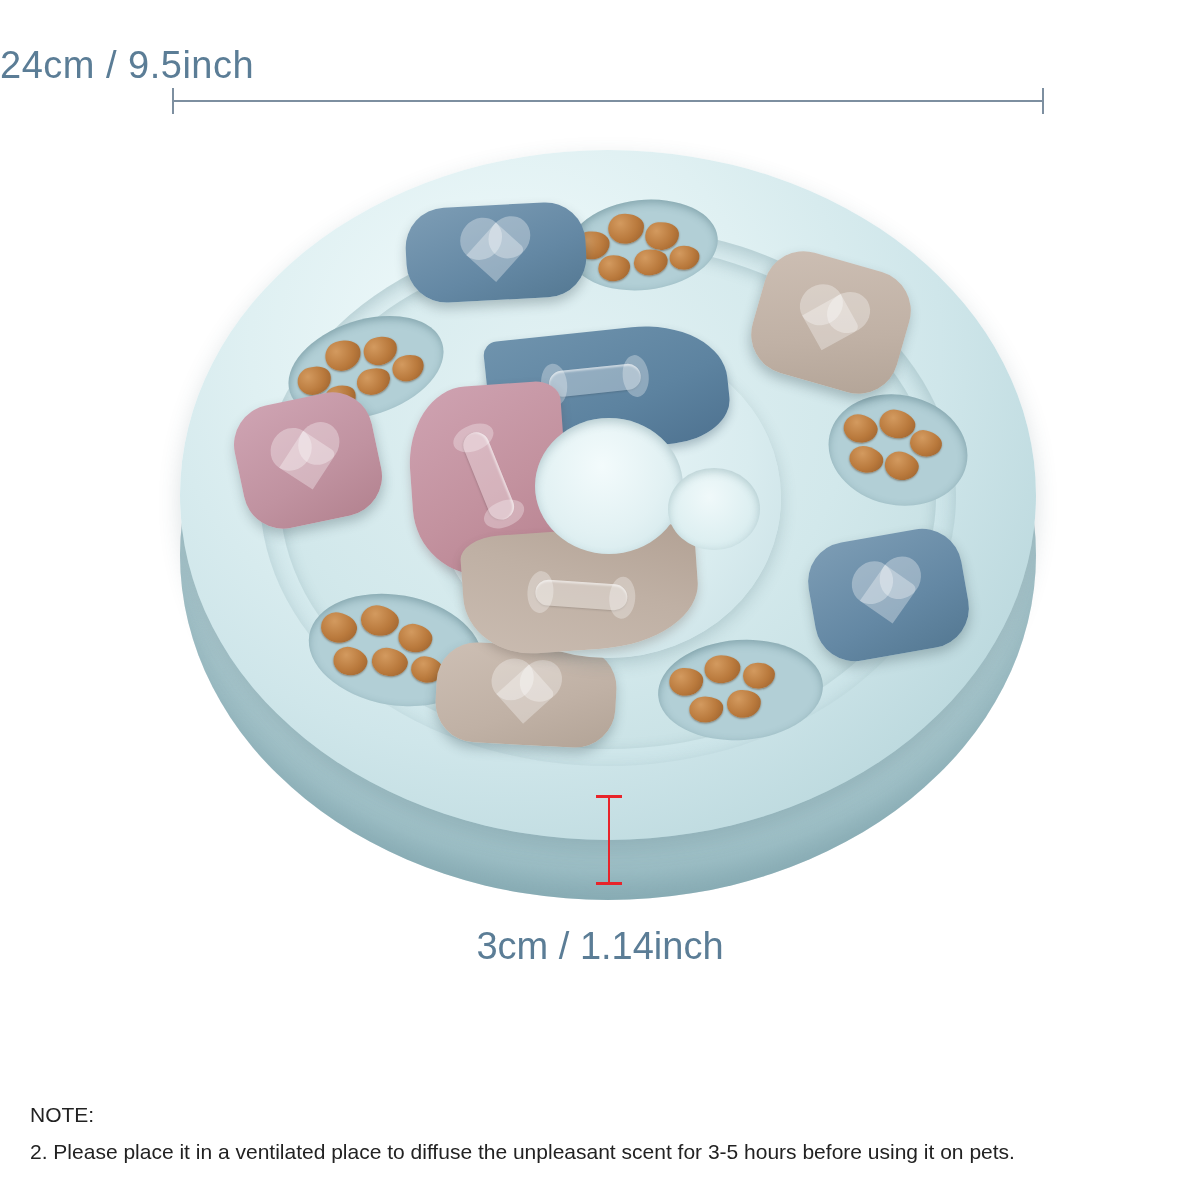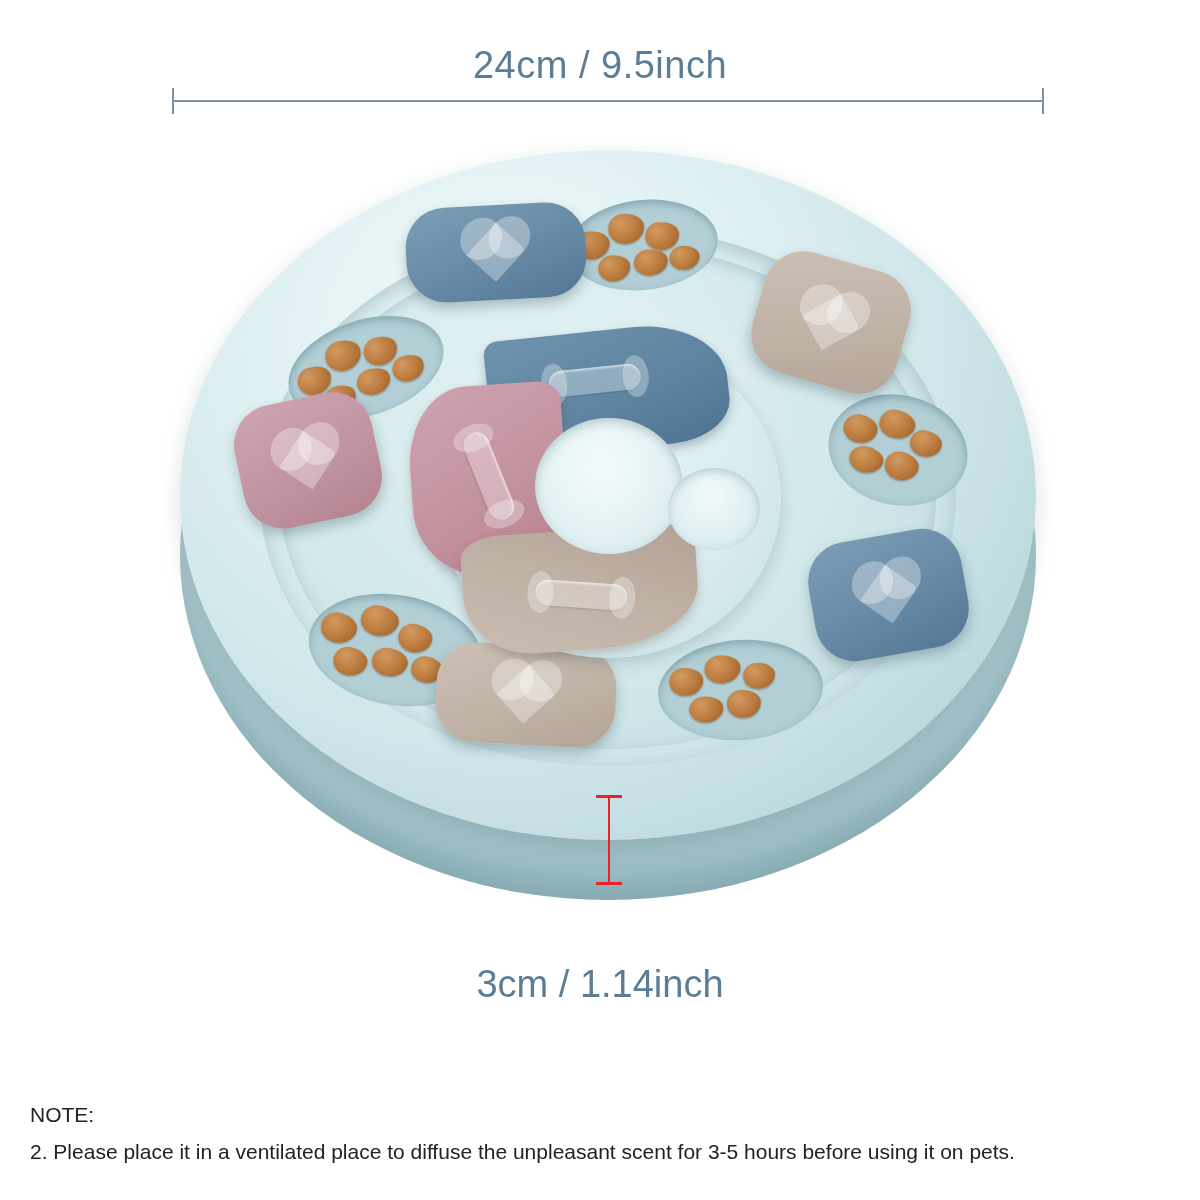--- a/index.html
+++ b/index.html
@@ -15,21 +15,20 @@
     position: relative;
     overflow: hidden;
   }
 
   
   .dim-top-label {
     position: absolute;
     top: 44px;
     left: 0;
     width: 1200px;
-    text-align: center;
     font-size: 38px;
     color: #5b7d96;
     letter-spacing: 0.5px;
   }
   .dim-top-line {
     position: absolute;
     top: 100px;
     left: 172px;
     width: 872px;
     height: 2px;
@@ -69,21 +68,20 @@
   .dim-side:after  { bottom: 0; }
 
   .dim-bottom-label {
     position: absolute;
     top: 925px;
     left: 0;
     width: 1200px;
     text-align: center;
     font-size: 38px;
     color: #5b7d96;
-    margin-top: 38px;
   }
 
   
   .product {
     position: absolute;
     left: 168px;
     top: 140px;
     width: 880px;
     height: 760px;
   }

